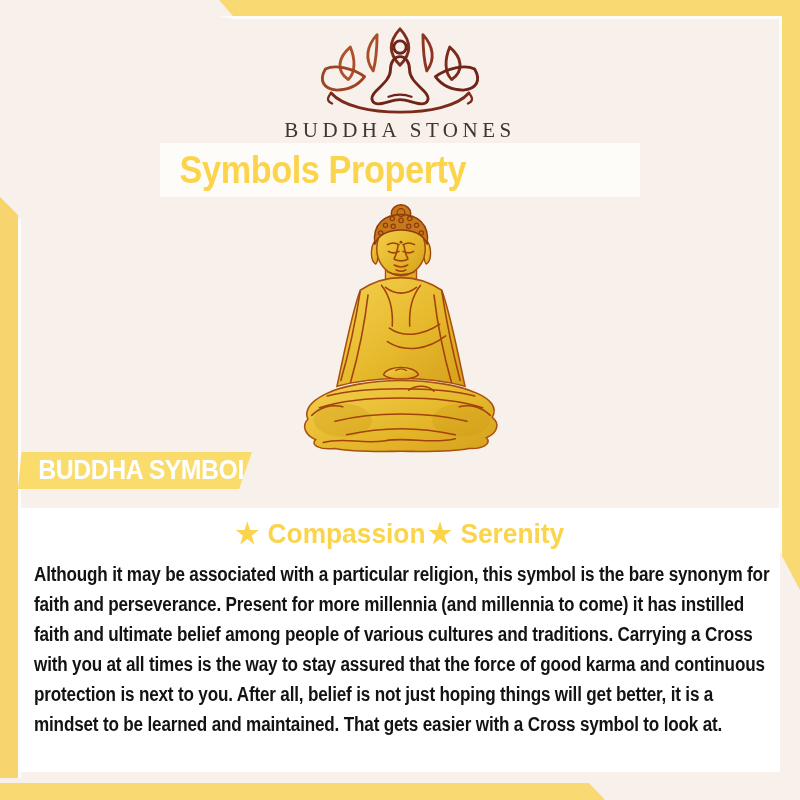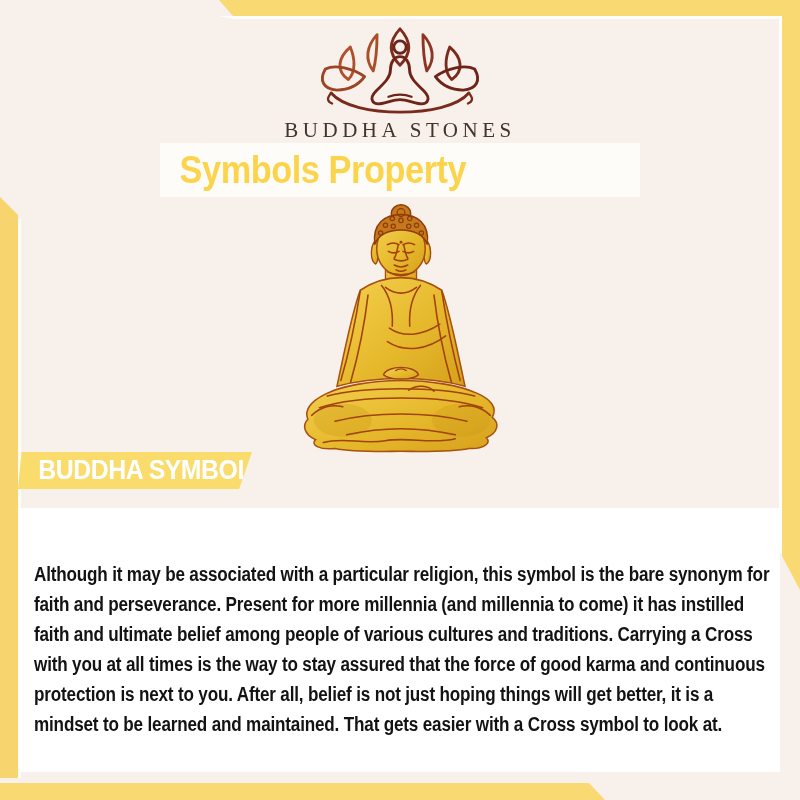--- a/index.html
+++ b/index.html
@@ -155,16 +155,21 @@
       <path d="M128,196 C136,190 148,191 154,197"></path>
     </g>
   </svg>
 
   <div class="ribbon">
     <span>BUDDHA SYMBOL</span>
   </div>
 
   <div class="panel"></div>
 
+  <div class="traits">
+    <span class="traits-inner">
+      <span class="trait"><span class="star">★</span><span>Compassion</span></span><span class="trait"><span class="star">★</span><span>Serenity</span></span>
+    </span>
+  </div>
 
   <p class="description">Although it may be associated with a particular religion, this symbol is the bare synonym for faith and perseverance. Present for more millennia (and millennia to come) it has instilled faith and ultimate belief among people of various cultures and traditions. Carrying a Cross with you at all times is the way to stay assured that the force of good karma and continuous protection is next to you. After all, belief is not just hoping things will get better, it is a mindset to be learned and maintained. That gets easier with a Cross symbol to look at.</p>
 
 </div>
 
 </body></html>

